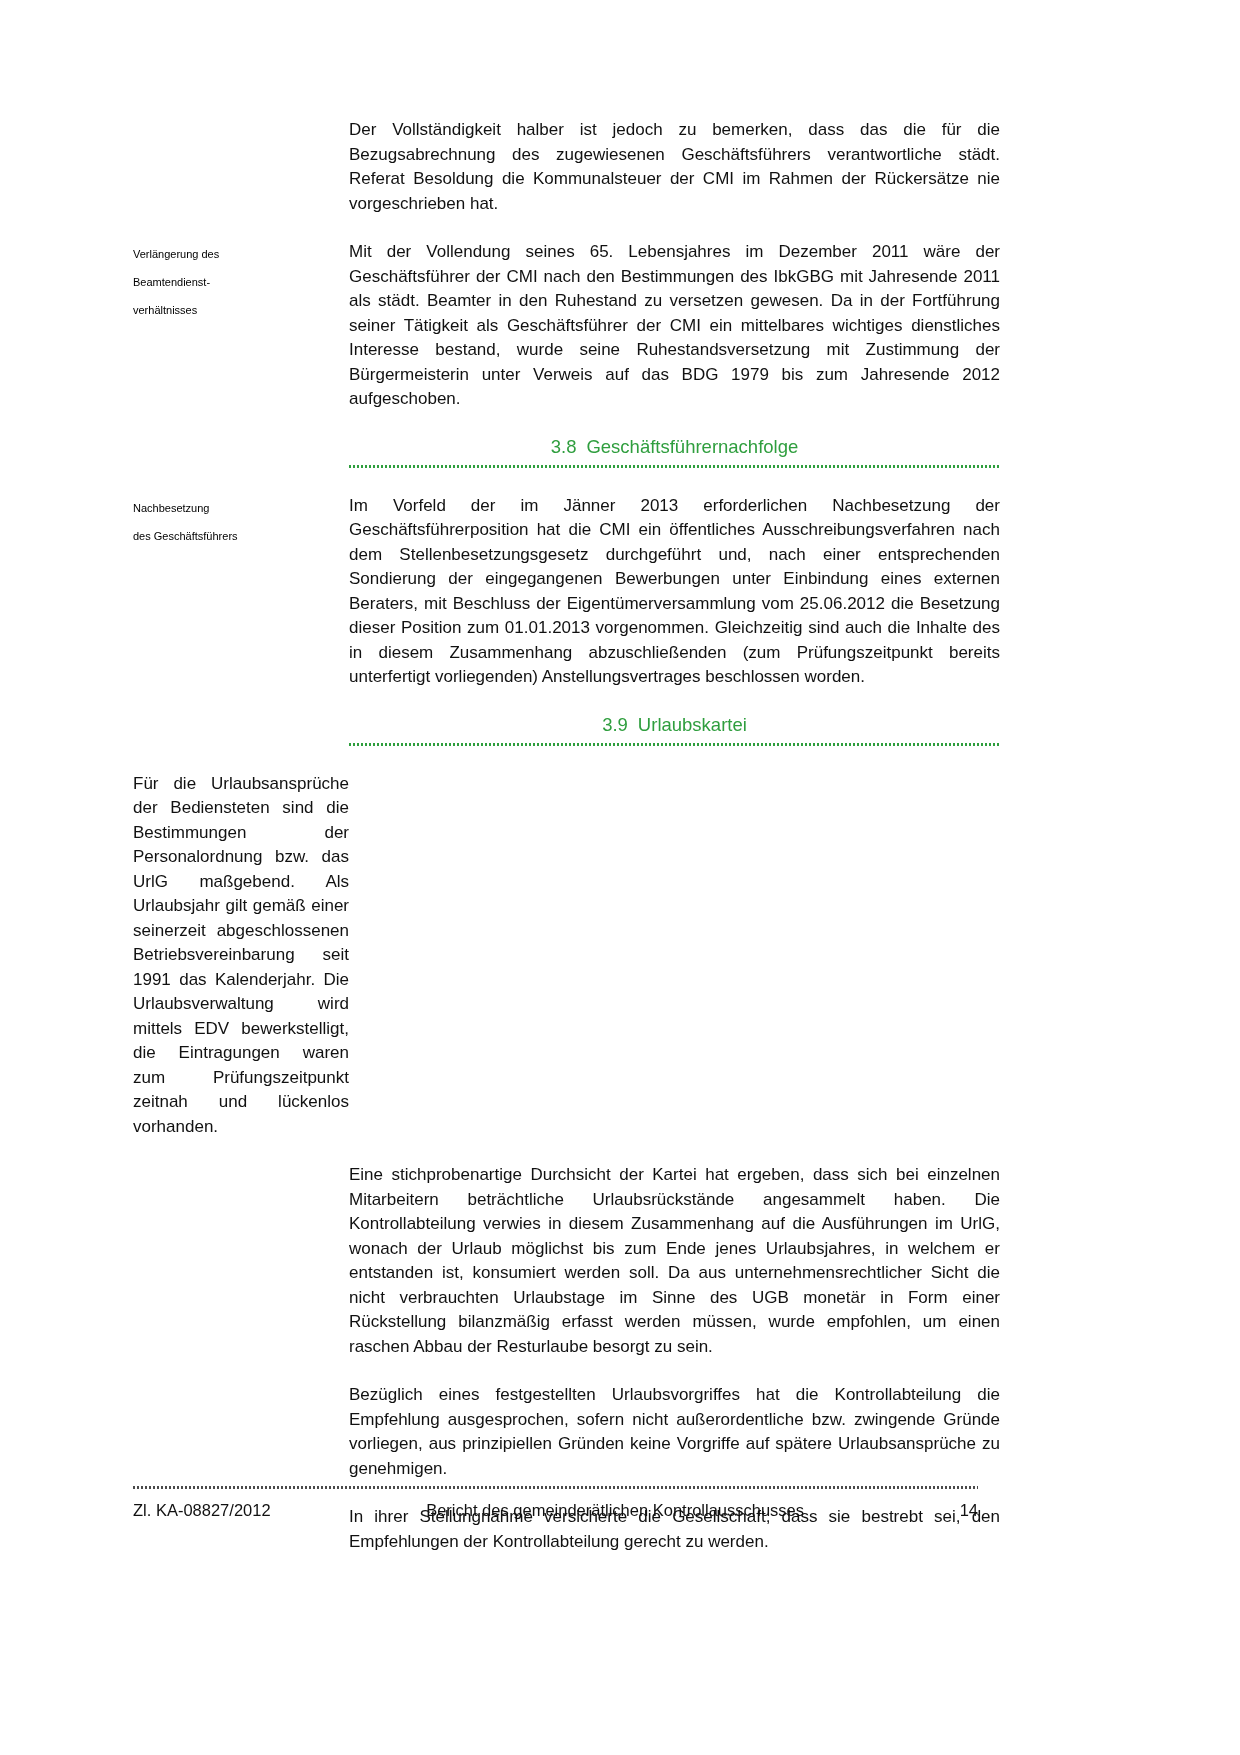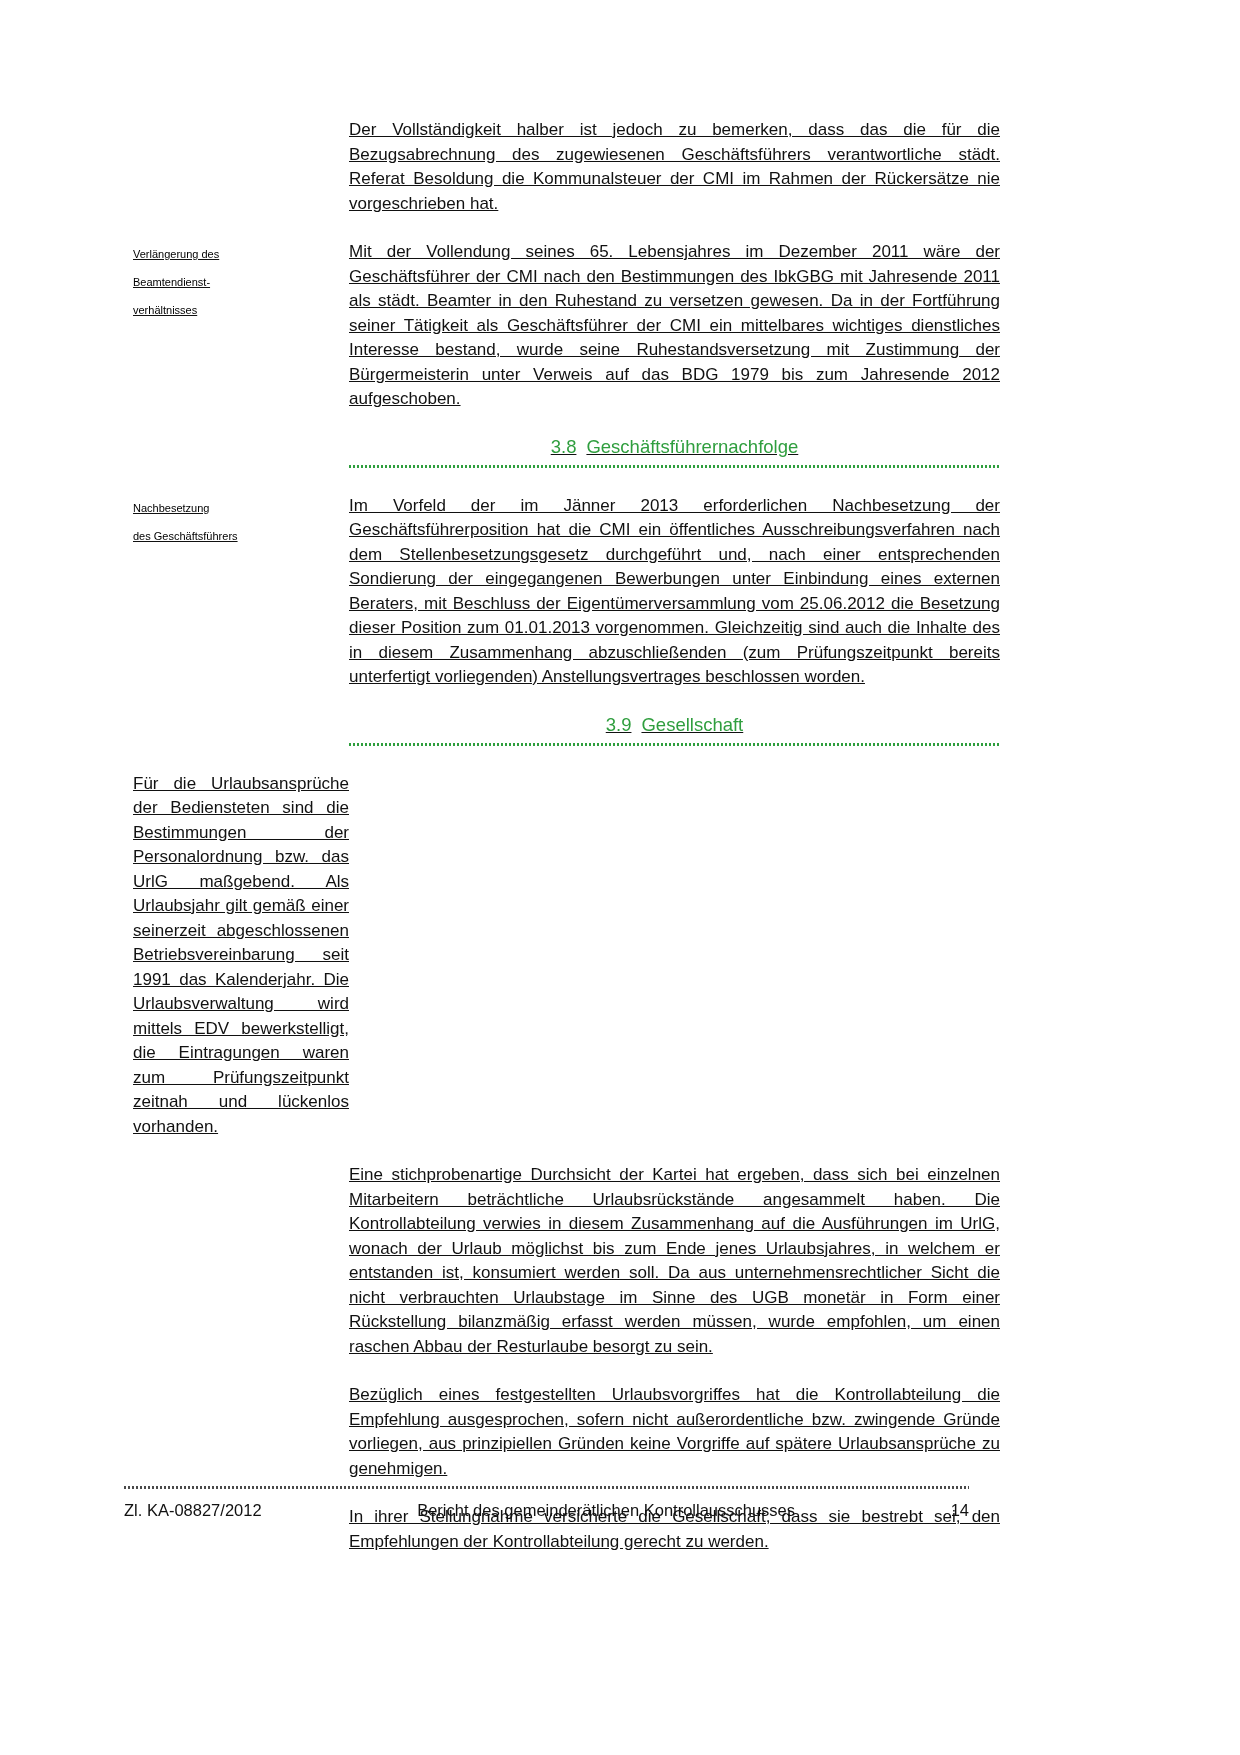--- a/index.html
+++ b/index.html
@@ -7,21 +7,21 @@
   .page {
     position:relative;
     width:1240px;
     height:1755px;
     background:#ffffff;
     padding:118px 0 0 133px;
     font-family:"Liberation Sans", sans-serif;
     color:#111111;
     overflow:hidden;
   }
-  .content { width:867px;text-decoration:underline; }
+  .content { width:867px; }
   .row {
     display:grid;
     grid-template-columns:216px 1fr;
     margin-bottom:24px;
   }
   .margin-label {
     color:#000000;
     font-size:11px;
     line-height:28px;
     white-space:pre-line;
@@ -42,21 +42,21 @@
     padding-bottom:7px;
   }
   .heading .h-num { margin-right:10px; }
   .heading-rule {
     grid-column:2;
     height:3px;
     background-image:repeating-linear-gradient(to right, #2f9e3e 0 2px, transparent 2px 4px);
   }
   .footer {
     position:absolute;
-    left:124px;
+    left:133px;
     top:1486px;
     width:845px;
     font-size:16.5px;
     color:#111111;
   }
   .footer-rule {
     height:3px;
     background-image:repeating-linear-gradient(to right, #4a4a4a 0 2px, transparent 2px 4px);
     margin-bottom:12px;
   }
@@ -95,21 +95,21 @@
 
     <div class="row">
       <div class="margin-label">Nachbesetzung
 des Geschäftsführers</div>
       <p class="body-text">Im Vorfeld der im Jänner 2013 erforderlichen Nachbesetzung der Geschäftsführerposition hat die CMI ein öffentliches Ausschreibungsverfahren nach dem Stellenbesetzungsgesetz durchgeführt und, nach einer entsprechenden Sondierung der eingegangenen Bewerbungen unter Einbindung eines externen Beraters, mit Beschluss der Eigentümerversammlung vom 25.06.2012 die Besetzung dieser Position zum 01.01.2013 vorgenommen. Gleichzeitig sind auch die Inhalte des in diesem Zusammenhang abzuschließenden (zum Prüfungszeitpunkt bereits unterfertigt vorliegenden) Anstellungsvertrages beschlossen worden.</p>
     </div>
 
     <div class="row heading-row">
       <div class="margin-label"></div>
       <div class="heading">
-        <span class="h-num">3.9</span><span>Gesellschaft</span>
+        <span class="h-num">3.9</span><span>Urlaubskartei</span>
       </div>
       <div class="heading-rule"></div>
     </div>
 
     <div class="row">
       <p class="body-text">Für die Urlaubsansprüche der Bediensteten sind die Bestimmungen der Personalordnung bzw. das UrlG maßgebend. Als Urlaubsjahr gilt gemäß einer seinerzeit abgeschlossenen Betriebsvereinbarung seit 1991 das Kalenderjahr. Die Urlaubsverwaltung wird mittels EDV bewerkstelligt, die Eintragungen waren zum Prüfungszeitpunkt zeitnah und lückenlos vorhanden.</p>
     </div>
 
     <div class="row">
       <div class="margin-label"></div>

